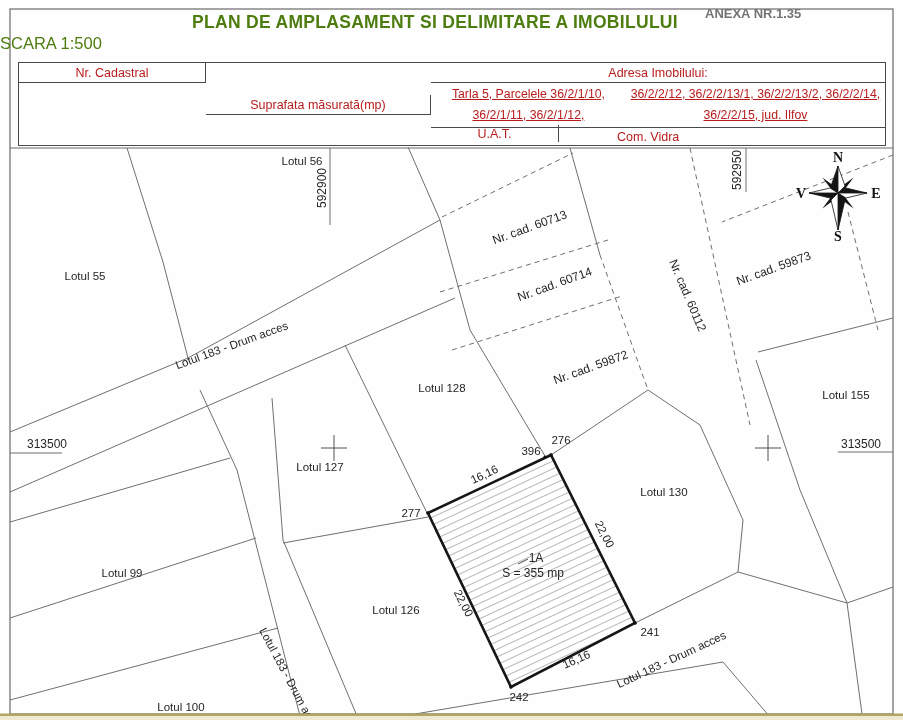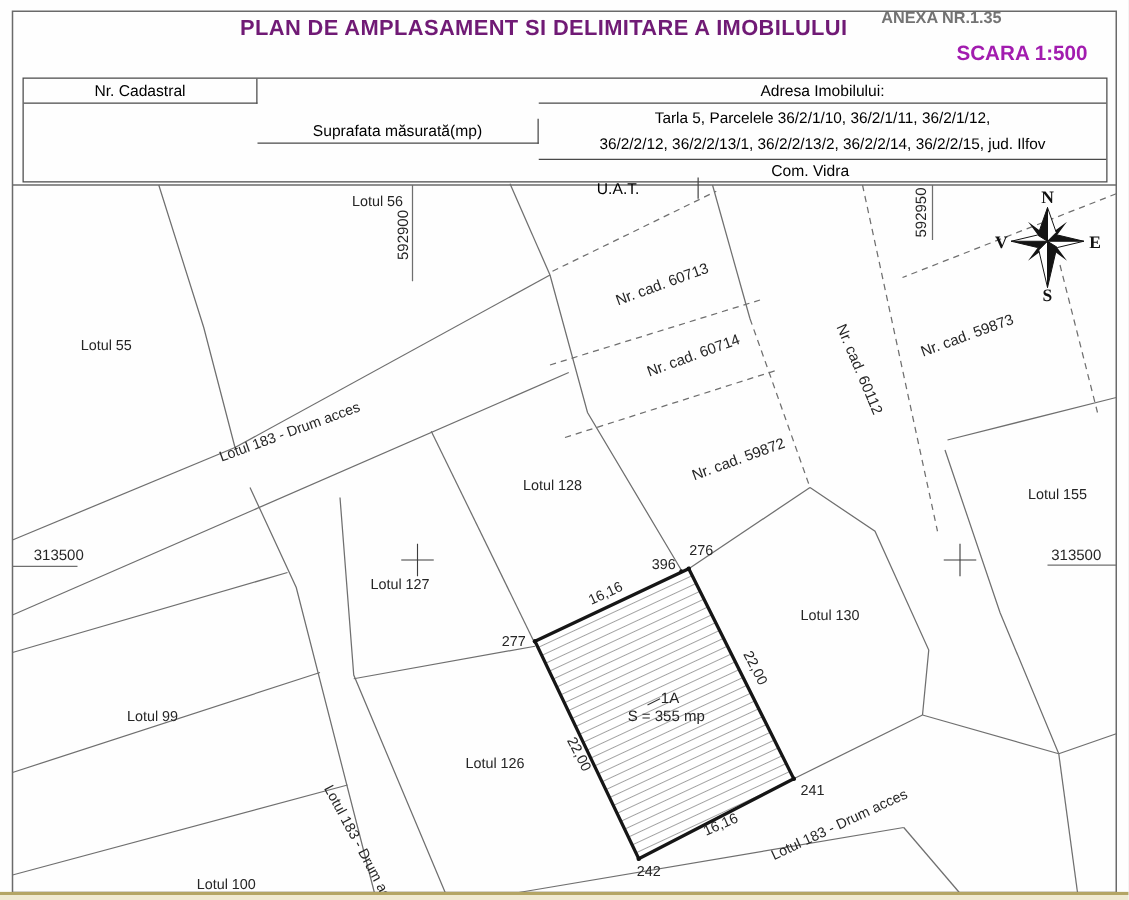--- a/index.html
+++ b/index.html
@@ -1,28 +1,28 @@
 <!DOCTYPE html>
 <html><head>
 <meta charset="utf-8">
 <style>
   html,body{margin:0;padding:0;background:#e8e8e8;}
   .page{
     position:relative;width:903px;height:720px;background:#fefefe;
     font-family:"Liberation Sans",sans-serif;color:#222;overflow:hidden;
   }
   .abs{position:absolute;}
-  .title-main{left:0;top:12px;width:870px;text-align:center;font-size:17.5px;font-weight:bold;letter-spacing:.3px;color:#701a75;}
-  .title-sub{left:0;top:34px;width:870px;text-align:right;font-size:16.5px;font-weight:bold;color:#a21caf;}
+  .title-main{left:0;top:12px;width:870px;text-align:center;font-size:17.5px;font-weight:bold;letter-spacing:.3px;color:#4d7c0f;}
+  .title-sub{left:0;top:34px;width:870px;text-align:left;font-size:16.5px;font-weight:normal;color:#4d7c0f;}
   .annex{left:705px;top:6px;width:185px;font-size:13px;font-weight:bold;color:#737373;}
   .tbl{left:18px;top:62px;width:866px;height:82px;border:1.5px solid #4a4a4a;}
   .cell{position:absolute;box-sizing:border-box;border-right:1px solid #4a4a4a;border-bottom:1px solid #4a4a4a;
-        font-size:12.5px;display:flex;align-items:center;justify-content:center;text-align:center;color:#000000;}
+        font-size:12.5px;display:flex;align-items:center;justify-content:center;text-align:center;color:#b91c1c;}
   .cell.noR{border-right:none;} .cell.noB{border-bottom:none;}
-  .addr{flex-direction:column;line-height:21px;font-size:12.3px;}
+  .addr{flex-direction:row;line-height:21px;font-size:12.3px;text-decoration:underline;}
   .leftpad{justify-content:flex-start;padding-left:5px;}
   svg text{fill:#262626;}
   .mt{font-size:11.5px;font-family:"Liberation Sans",sans-serif;}
   .mt12{font-size:12px;font-family:"Liberation Sans",sans-serif;}
   .pt{font-size:11.5px;font-family:"Liberation Sans",sans-serif;}
   .compass-letter{font-size:14px;font-weight:bold;font-family:"Liberation Serif",serif;fill:#111;}
 </style>
 </head>
 <body>
 
@@ -166,17 +166,17 @@
   <div class="abs tbl">
     <div class="cell" style="left:0;top:0;width:187px;height:20px;">Nr. Cadastral</div>
     <div class="cell" style="left:187px;top:0;width:225px;height:20px;margin-top:32px;">Suprafata măsurată(mp)</div>
     <div class="cell noR" style="left:412px;top:0;width:454px;height:20px;">Adresa Imobilului:</div>
 
     <div class="cell noR addr" style="left:412px;top:20px;width:454px;height:45px;">
       <span>Tarla 5, Parcelele 36/2/1/10, 36/2/1/11, 36/2/1/12,</span>
       <span>36/2/2/12, 36/2/2/13/1, 36/2/2/13/2, 36/2/2/14, 36/2/2/15, jud. Ilfov</span>
     </div>
 
-    <div class="cell noB" style="left:412px;top:79px;width:128px;height:17px;">U.A.T.</div>
+    <div class="cell noB" style="left:412px;top:62px;width:128px;height:17px;">U.A.T.</div>
     <div class="cell noB noR leftpad" style="left:540px;top:65px;width:326px;height:17px;padding-left:58px;">Com. Vidra</div>
   </div>
 
 </div>
 
 </body></html>

